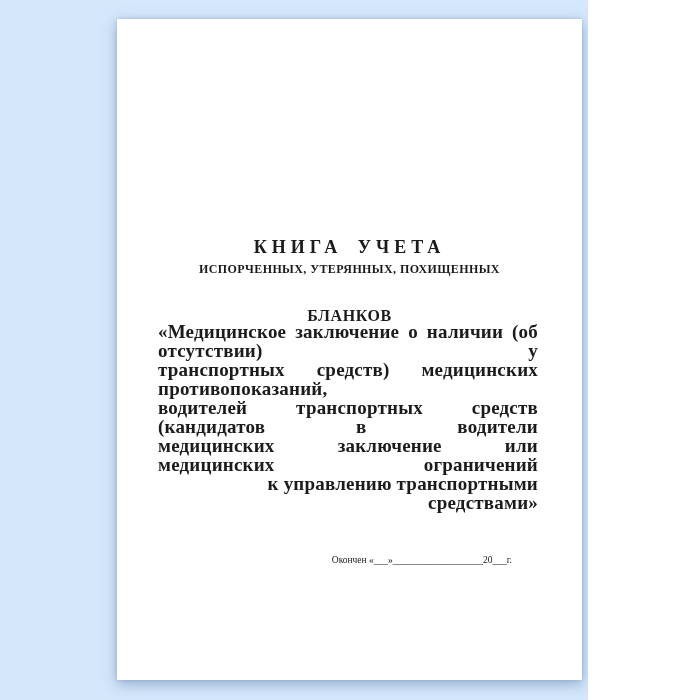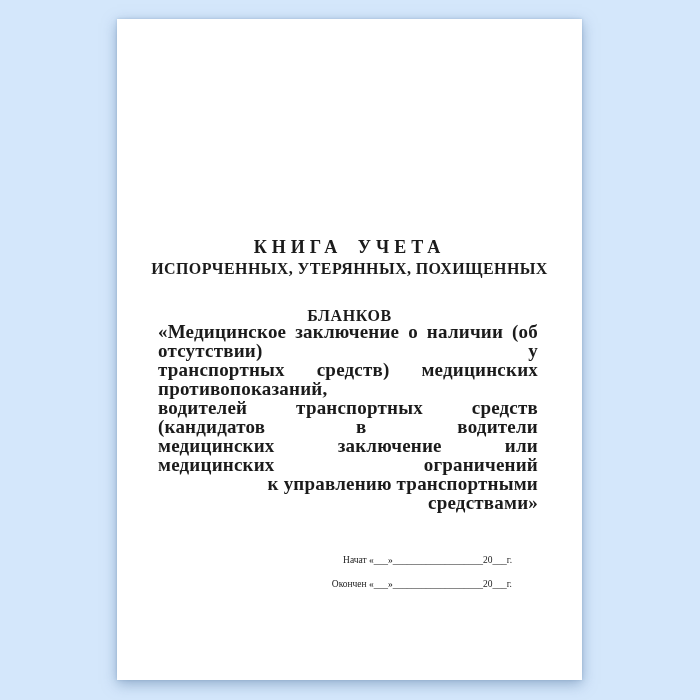--- a/index.html
+++ b/index.html
@@ -1,18 +1,18 @@
 <!DOCTYPE html>
 <html style="--background: #d4e7fb; --paper: #ffffff; --ink: #1b1b1b;"><head>
 <meta charset="utf-8">
 <style>
   html, body { margin: 0; padding: 0; }
   .canvas {
     position: relative;
-    width: 700px;
+    width: 588px;
     height: 700px;
     background: var(--background, #d4e7fb);
     overflow: hidden;
     font-family: "Liberation Serif", serif;
   }
   .page {
     position: absolute;
     left: 117px;
     top: 19px;
     width: 465px;
@@ -30,21 +30,21 @@
     font-weight: bold;
   }
   .title-1 {
     font-size: 18px;
     line-height: 22px;
     letter-spacing: 5px;
     word-spacing: 6px;
     white-space: nowrap;
   }
   .title-2 {
-    font-size: 16px;
+    font-size: 12px;
     line-height: 22px;
     letter-spacing: 0.4px;
     white-space: nowrap;
   }
   .title-3 {
     font-size: 16px;
     line-height: 23px;
     letter-spacing: 0.6px;
     margin-top: 24px;
   }
@@ -92,18 +92,17 @@
 
     <div class="subtitle">
       <div class="just">«Медицинское заключение о наличии (об отсутствии) у</div>
       <div class="just">транспортных средств) медицинских противопоказаний,</div>
       <div class="just">водителей транспортных средств (кандидатов в водители</div>
       <div class="just">медицинских заключение или медицинских ограничений</div>
       <div class="last">к управлению транспортными средствами»</div>
     </div>
 
     <div class="dates">
-      <div class="row">Начат «___»___________________20___г.</div>
       <div class="row">Окончен «___»___________________20___г.</div>
     </div>
 
   </div>
 </div>
 
 </body></html>

